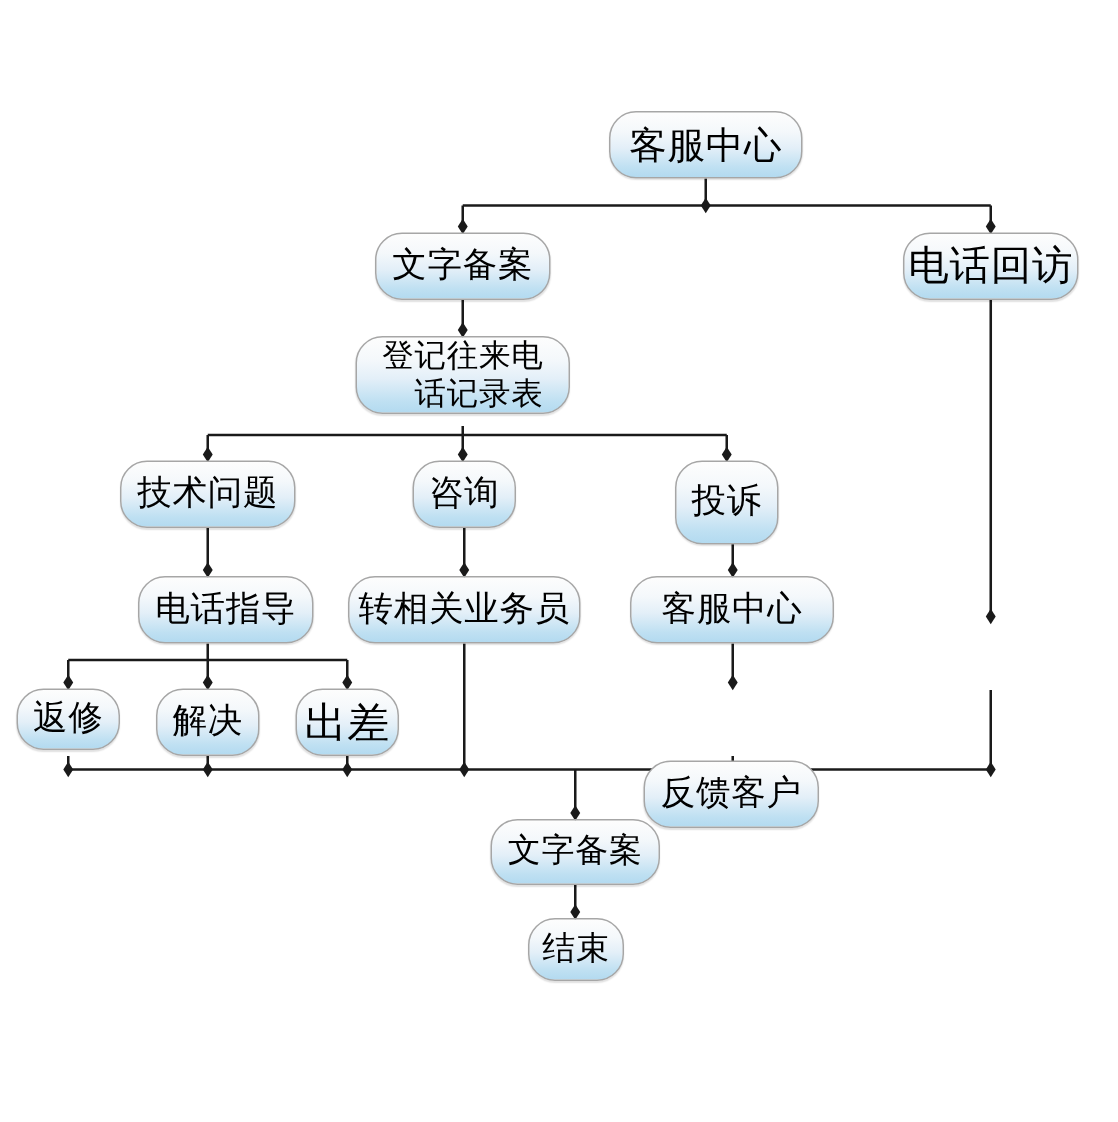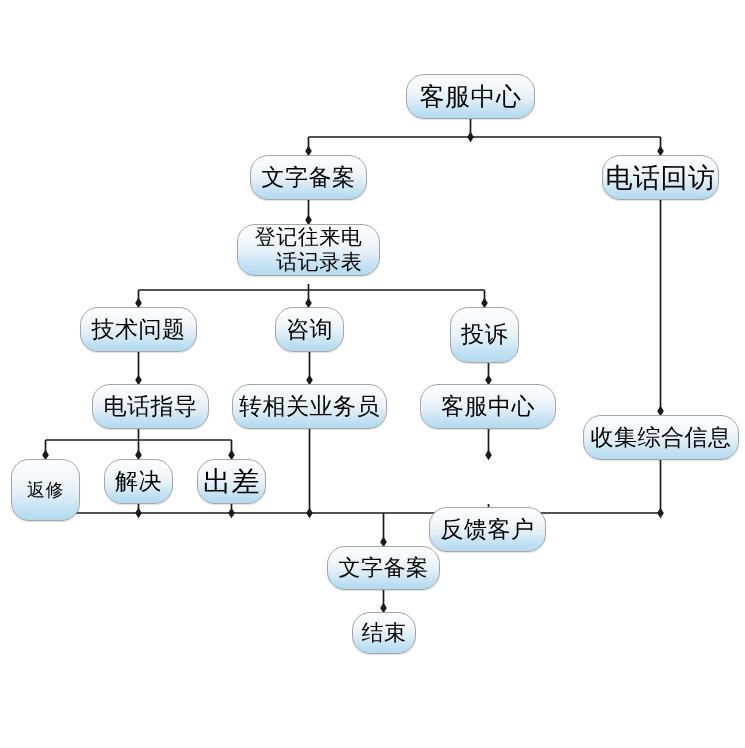--- a/index.html
+++ b/index.html
@@ -135,21 +135,20 @@
   <div class="node" style="left: 250px; top: 155px; width: 117px; height: 45px; font-size: 23px;">文字备案</div>
   <div class="node" style="left: 602px; top: 155px; width: 117px; height: 45px; font-size: 27px;">电话回访</div>
   <div class="node" style="left: 237px; top: 224px; width: 143px; height: 52px; font-size: 21px;">登记往来电
 话记录表</div>
   <div class="node" style="left: 80px; top: 307px; width: 117px; height: 45px; font-size: 23px;">技术问题</div>
   <div class="node" style="left: 275px; top: 307px; width: 69px; height: 45px; font-size: 23px;">咨询</div>
   <div class="node" style="left: 450px; top: 307px; width: 69px; height: 56px; font-size: 23px;">投诉</div>
   <div class="node" style="left: 92px; top: 384px; width: 117px; height: 45px; font-size: 23px;">电话指导</div>
   <div class="node" style="left: 232px; top: 384px; width: 155px; height: 45px; font-size: 23px;">转相关业务员</div>
   <div class="node" style="left: 420px; top: 384px; width: 136px; height: 45px; font-size: 23px;">客服中心</div>
-  <div class="node" style="left: 583px; top: 415px; width: 156px; height: 45px; font-size: 23px;">收集综合信息</div>
-  <div class="node" style="left: 11px; top: 459px; width: 69px; height: 62px; font-size: 18px;">返修</div>
+  <div class="node" style="left: 11px; top: 459px; width: 69px; height: 41px; font-size: 23px;">返修</div>
   <div class="node" style="left: 104px; top: 459px; width: 69px; height: 45px; font-size: 23px;">解决</div>
   <div class="node" style="left: 197px; top: 459px; width: 69px; height: 45px; font-size: 28px;">出差</div>
   <div class="node" style="left: 429px; top: 459px; width: 117px; height: 45px; font-size: 23px; margin-top: 48px;">反馈客户</div>
   <div class="node" style="left: 327px; top: 546px; width: 113px; height: 44px; font-size: 22px;">文字备案</div>
   <div class="node" style="left: 352px; top: 612px; width: 64px; height: 42px; font-size: 22px;">结束</div>
 
 </div>
 
 </body></html>

